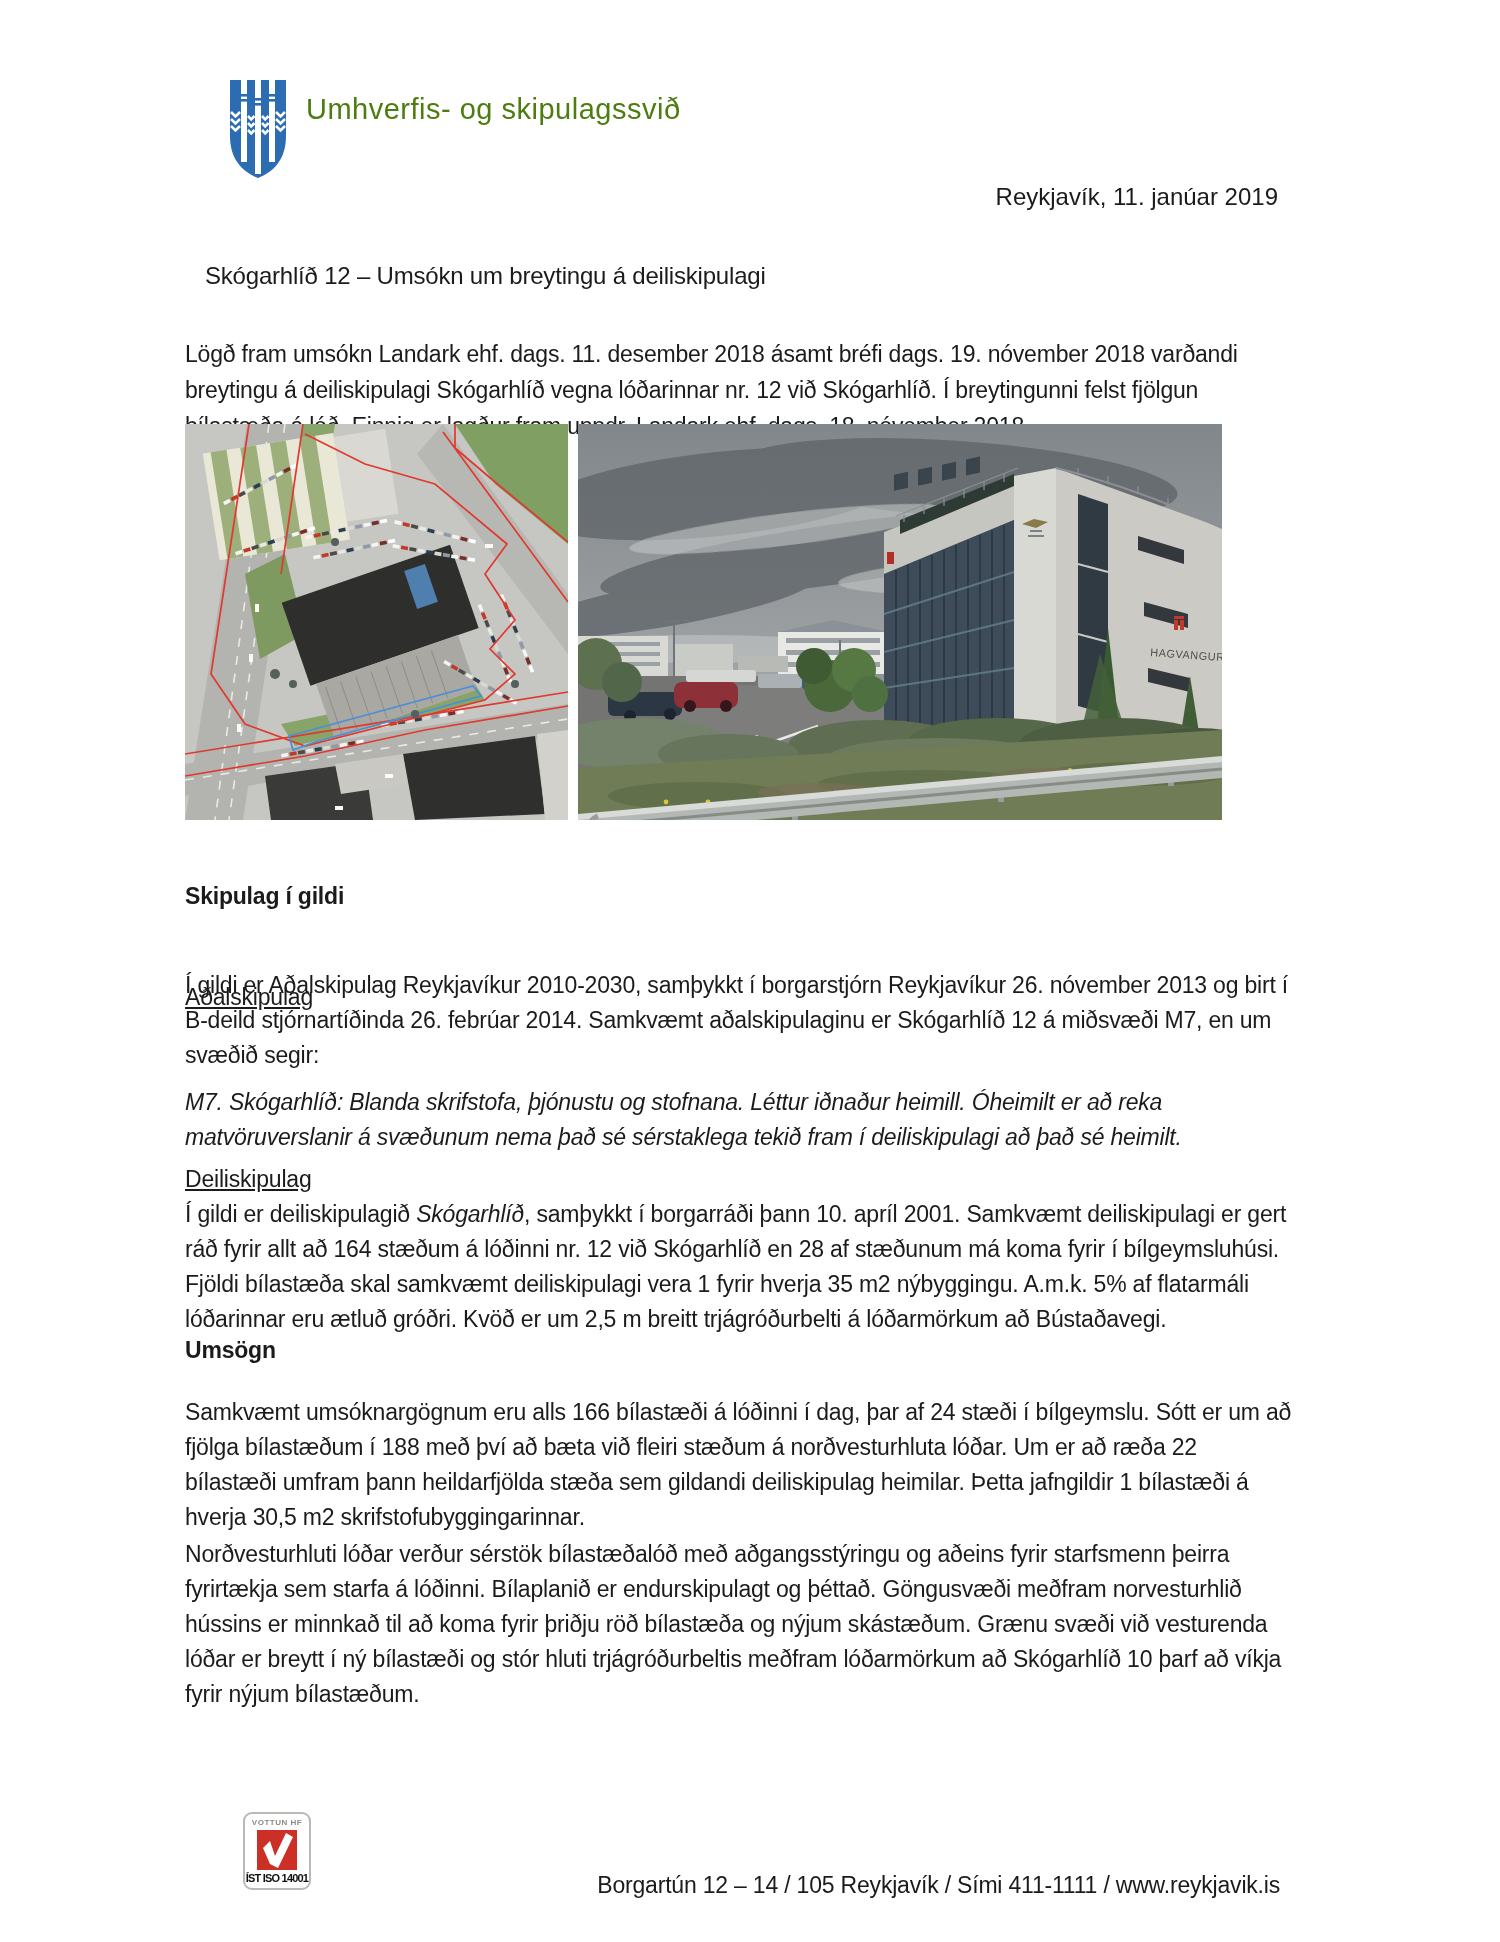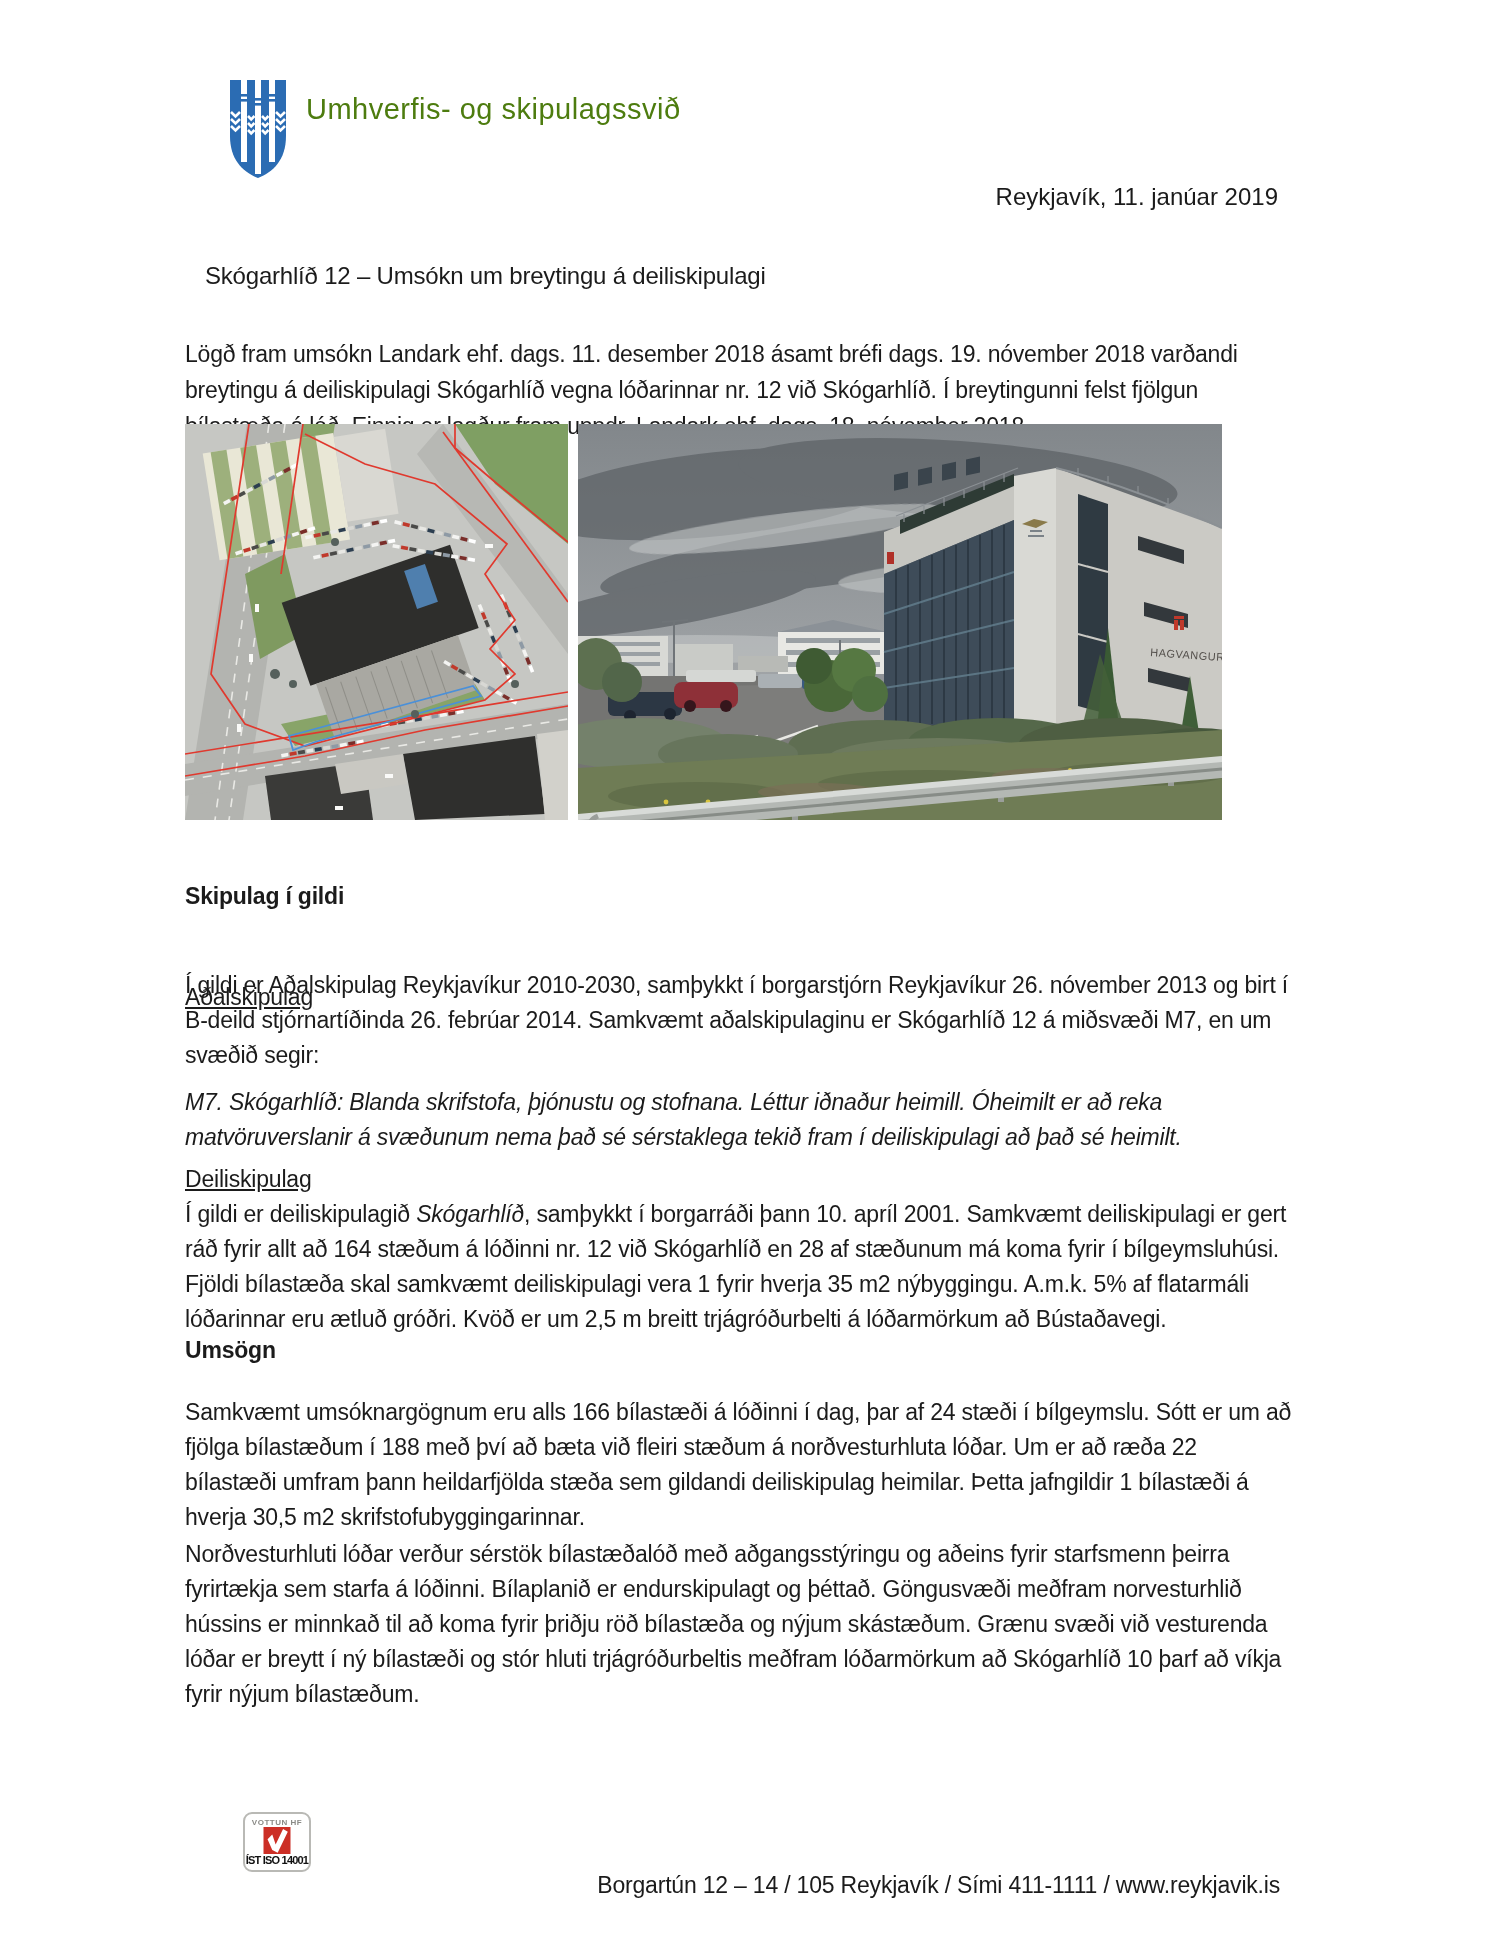--- a/index.html
+++ b/index.html
@@ -10,21 +10,21 @@
   .intro{line-height:36px;}
   .italic{font-style:italic;}
   .title{font-size:24px;font-weight:normal;letter-spacing:-0.2px;margin-left:20px;}
   .h2{font-size:23px;font-weight:bold;letter-spacing:-0.2px;}
   .h3{font-size:23px;text-decoration:underline;letter-spacing:-0.2px;}
   .org-name{font-size:42px;line-height:46px;color:#2b6cb3;letter-spacing:0.5px;}
   .org-dept{font-size:29px;line-height:34px;color:#4d7c0f;letter-spacing:0.5px;}
   .date{font-size:24px;}
   .photos{display:flex;gap:10px;}
   .photo{display:block;}
-  .cert{width:68px;height:60px;border:2px solid #b9b9b5;border-radius:9px;background:#fff;
+  .cert{width:68px;height:78px;border:2px solid #b9b9b5;border-radius:9px;background:#fff;
         display:flex;flex-direction:column;align-items:center;justify-content:space-between;
         padding:4px 5px;box-sizing:border-box;}
   .cert-top{font-size:8px;color:#8a8a86;letter-spacing:0.5px;font-weight:bold;}
   .cert-bottom{font-size:11px;color:#111;font-weight:bold;letter-spacing:-0.8px;white-space:nowrap;}
   .footer-address{font-size:23px;letter-spacing:-0.2px;}
 </style>
 </head>
 <body>
 
 <div class="page">

